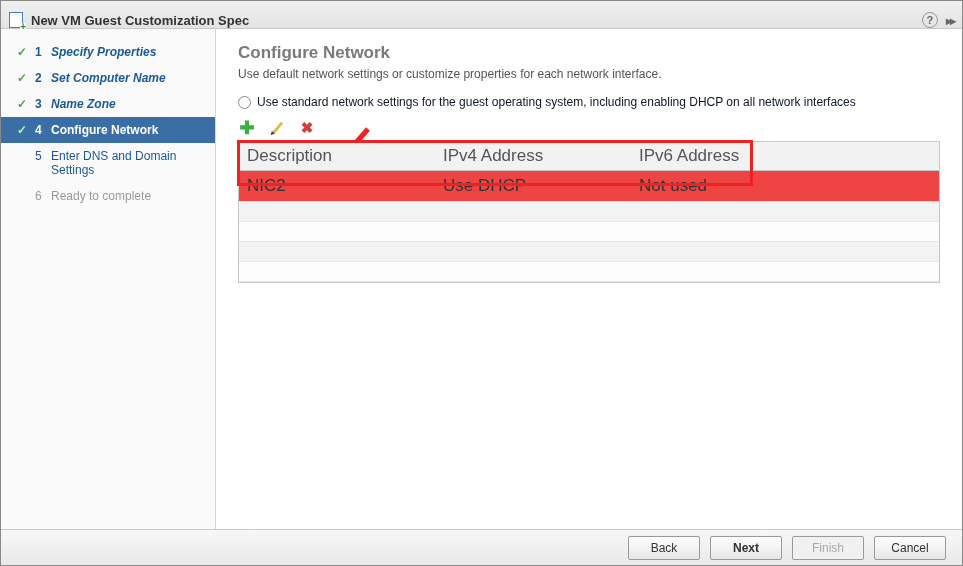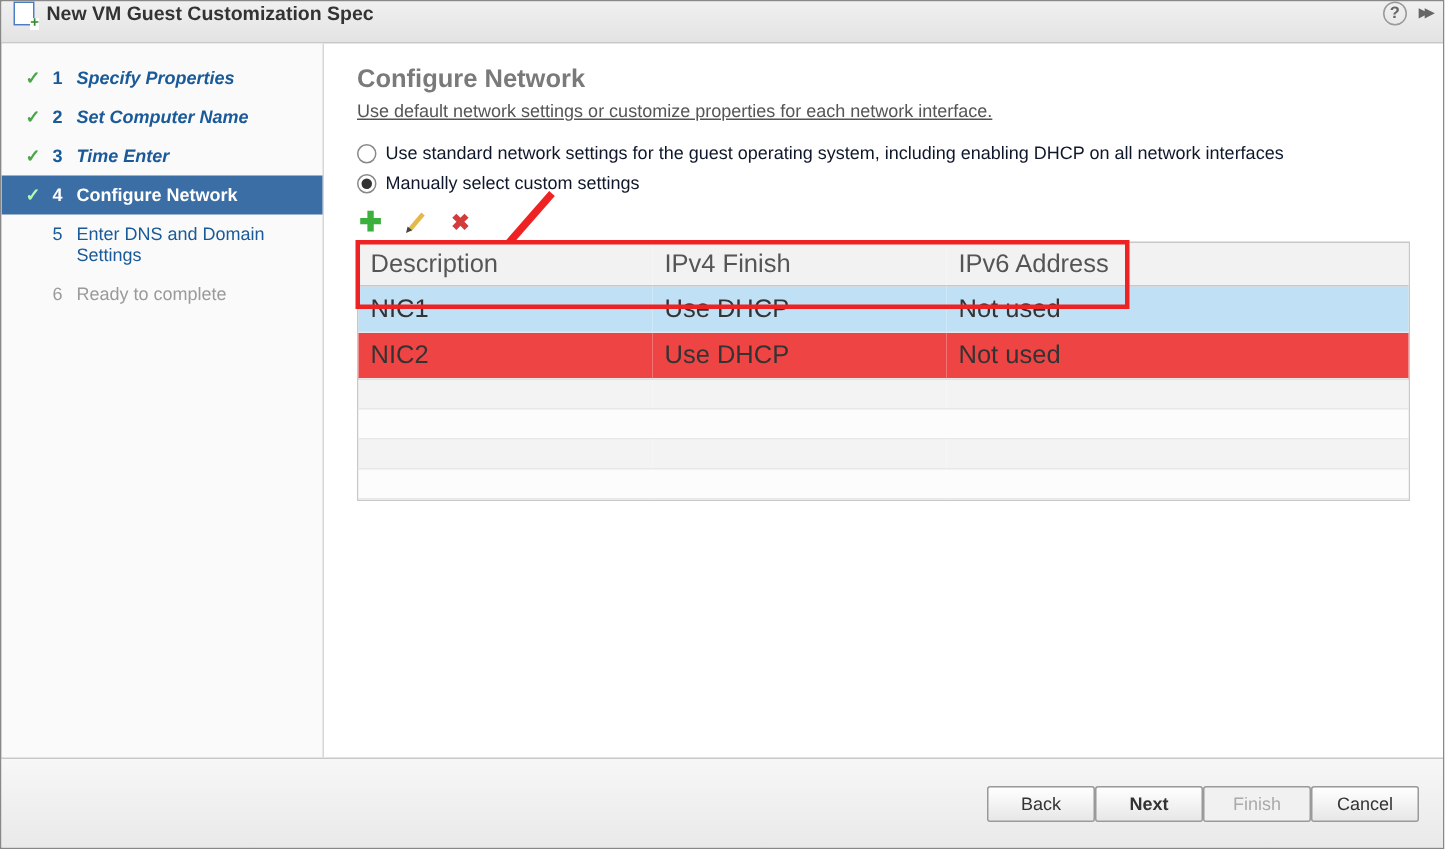--- a/index.html
+++ b/index.html
@@ -19,21 +19,21 @@
     display: flex;
     flex-direction: column;
   }
 
   
   .titlebar {
     height: 28px;
     background: linear-gradient(#f0f0f0,#e3e3e3);
     border-bottom: 1px solid #c9c9c9;
     display: flex;
-    align-items: flex-start;
+    align-items: flex-end;
     padding: 0 8px;
     font-weight: bold;
     color: #333;
     font-size: 13px;
   }
   .titlebar .doc-icon {
     width: 14px; height: 16px;
     border: 1px solid #4a7dc4;
     background: #fff;
     position: relative;
@@ -141,21 +141,20 @@
   }
   .main h2 {
     margin: 0 0 4px 0;
     font-size: 17px;
     color: #7a7a7a;
     font-weight: bold;
   }
   .main .subtitle {
     margin: 0 0 14px 0;
     color: #555;
-    text-decoration: underline;
   }
 
   .radio-row {
     display: flex;
     align-items: center;
     margin: 6px 0;
     color: #0f172a;
     gap: 6px;
   }
   .radio {
@@ -241,27 +240,28 @@
     top: -2px;
     left: -2px;
     width: 516px;
     height: 46px;
     border: 3px solid #e22;
     pointer-events: none;
   }
 
   
   .footer {
-    height: 60px;
+    height: 36px;
     background: linear-gradient(#f7f7f7,#e9e9e9);
     border-top: 1px solid #c8c8c8;
     display: flex;
     align-items: center;
     justify-content: flex-end;
     padding: 0 16px;
+    gap: 10px;
   }
   .btn {
     min-width: 72px;
     height: 24px;
     border: 1px solid #9a9a9a;
     border-radius: 2px;
     background: linear-gradient(#ffffff,#e7e7e7);
     font-size: 12px;
     color: #333;
     cursor: pointer;
@@ -294,21 +294,21 @@
         <span class="s-label">Specify Properties</span>
       </div>
       <div class="step completed">
         <span class="s-icon"></span>
         <span class="s-num">2</span>
         <span class="s-label">Set Computer Name</span>
       </div>
       <div class="step completed">
         <span class="s-icon"></span>
         <span class="s-num">3</span>
-        <span class="s-label">Time Enter</span>
+        <span class="s-label">Name Zone</span>
       </div>
       <div class="step current">
         <span class="s-icon"></span>
         <span class="s-num">4</span>
         <span class="s-label">Configure Network</span>
       </div>
       <div class="step future">
         <span class="s-icon"></span>
         <span class="s-num">5</span>
         <span class="s-label">Enter DNS and Domain Settings</span>
@@ -323,24 +323,20 @@
     <div class="main">
       <div class="main-inner">
         <h2>Configure Network</h2>
         <p class="subtitle">Use default network settings or customize properties for each network interface.</p>
 
         <div class="radio-row">
           <span class="radio"></span>
           <span>Use standard network settings for the guest operating system, including enabling DHCP on all network interfaces</span>
         </div>
 
-        <div class="radio-row">
-          <span class="radio checked"></span>
-          <span>Manually select custom settings</span>
-        </div>
 
         <svg class="arrow-annotation" style="left:74px; top:78px;" width="70" height="70">
           <line x1="56" y1="8" x2="14" y2="56" stroke="#e22" stroke-width="5"></line>
           <polygon points="4,64 22,58 10,46" fill="#e22"></polygon>
         </svg>
 
         <div class="tbl-toolbar">
           <span class="tbtn">
             <span class="plus-icon">✚</span>
           </span>
@@ -351,30 +347,25 @@
             <span class="x-icon">✖</span>
           </span>
         </div>
 
         <div class="grid-wrap">
           <div class="highlight-box"></div>
           <table class="grid">
             <thead>
               <tr>
                 <th style="width:28%">Description</th>
-                <th style="width:28%">IPv4 Finish</th>
+                <th style="width:28%">IPv4 Address</th>
                 <th>IPv6 Address</th>
               </tr>
             </thead>
             <tbody>
-              <tr class="row selected">
-                <td>NIC1</td>
-                <td>Use DHCP</td>
-                <td>Not used</td>
-              </tr>
               <tr class="row">
                 <td>NIC2</td>
                 <td>Use DHCP</td>
                 <td>Not used</td>
               </tr>
               <tr class="filler alt">
                   <td></td>
                   <td></td>
                   <td></td>
                 </tr>

